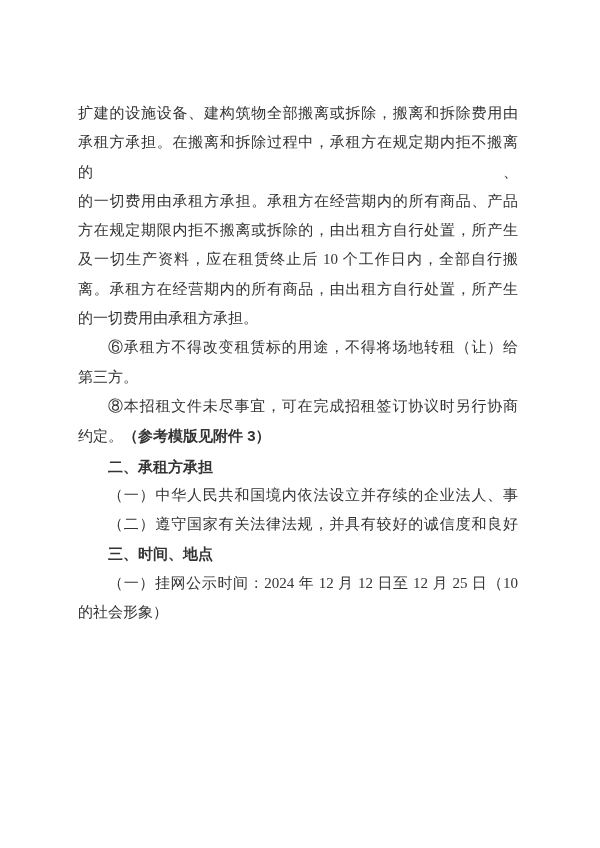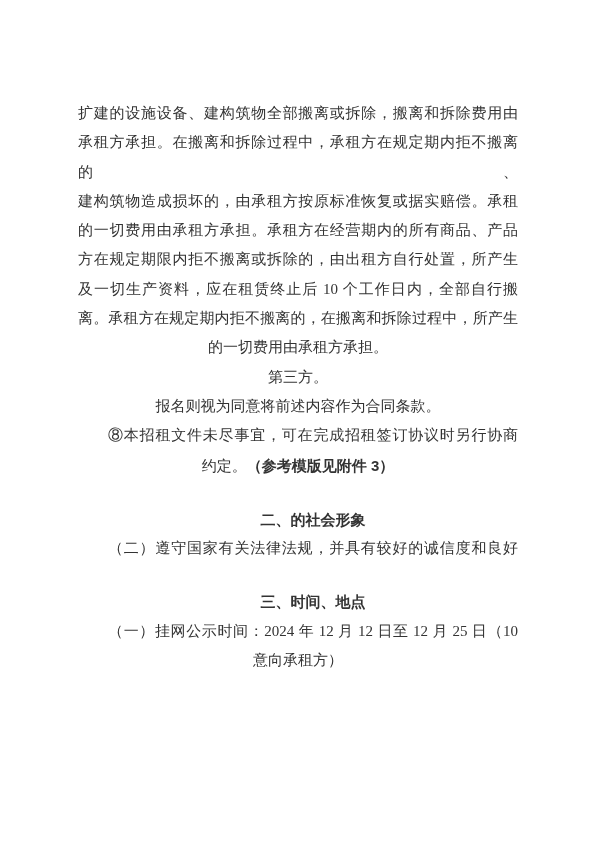--- a/index.html
+++ b/index.html
@@ -18,63 +18,62 @@
   }
   .textblock {
     position: absolute;
     left: 78px;
     top: 99px;
     width: 440px;
     font-size: 15px;
     line-height: 29.3px;
   }
   .line {
-    text-align: center;
+    text-align: left;
     min-height: 29.3px;
   }
   .line.justify {
     text-align: justify;
     text-align-last: justify;
   }
   .line.indent {
     text-indent: 30px;
   }
   .line.heading,
   .bold-seg {
     font-family: "Liberation Sans", "DejaVu Sans", sans-serif;
     font-weight: 700;
-    margin-top: 24px;
   }
 </style>
 </head>
 <body>
 
 <div class="page">
   <div class="textblock">
 
     <div class="line justify">扩建的设施设备、建构筑物全部搬离或拆除，搬离和拆除费用由</div>
     <div class="line justify">承租方承担。在搬离和拆除过程中，承租方在规定期内拒不搬离的、</div>
-    <div class="line justify">建构筑物造成损坏的，由承租方按原标准恢复或据实赔偿。承租</div>
     <div class="line justify">的一切费用由承租方承担。承租方在经营期内的所有商品、产品</div>
     <div class="line justify">方在规定期限内拒不搬离或拆除的，由出租方自行处置，所产生</div>
     <div class="line justify">及一切生产资料，应在租赁终止后 10 个工作日内，全部自行搬</div>
-    <div class="line justify">离。承租方在规定期内拒不搬离的，在搬离和拆除过程中，所产生</div>
+    <div class="line justify">离。承租方在经营期内的所有商品，由出租方自行处置，所产生</div>
     <div class="line">的一切费用由承租方承担。</div>
 
+    <div class="line justify indent">⑥承租方不得改变租赁标的用途，不得将场地转租（让）给</div>
     <div class="line">第三方。</div>
 
-    <div class="line">报名则视为同意将前述内容作为合同条款。</div>
 
     <div class="line justify indent">⑧本招租文件未尽事宜，可在完成招租签订协议时另行协商</div>
     <div class="line"><span>约定。</span><span class="bold-seg">（参考模版见附件 3）</span></div>
 
-    <div class="line heading indent">二、的社会形象</div>
+    <div class="line heading indent">二、承租方承担</div>
 
+    <div class="line justify indent">（一）中华人民共和国境内依法设立并存续的企业法人、事</div>
 
     <div class="line justify indent">（二）遵守国家有关法律法规，并具有较好的诚信度和良好</div>
 
     <div class="line heading indent">三、时间、地点</div>
 
     <div class="line justify indent">（一）挂网公示时间：2024 年 12 月 12 日至 12 月 25 日（10</div>
-    <div class="line">意向承租方）</div>
+    <div class="line">的社会形象）</div>
 
   </div>
 </div>
 
 </body></html>

